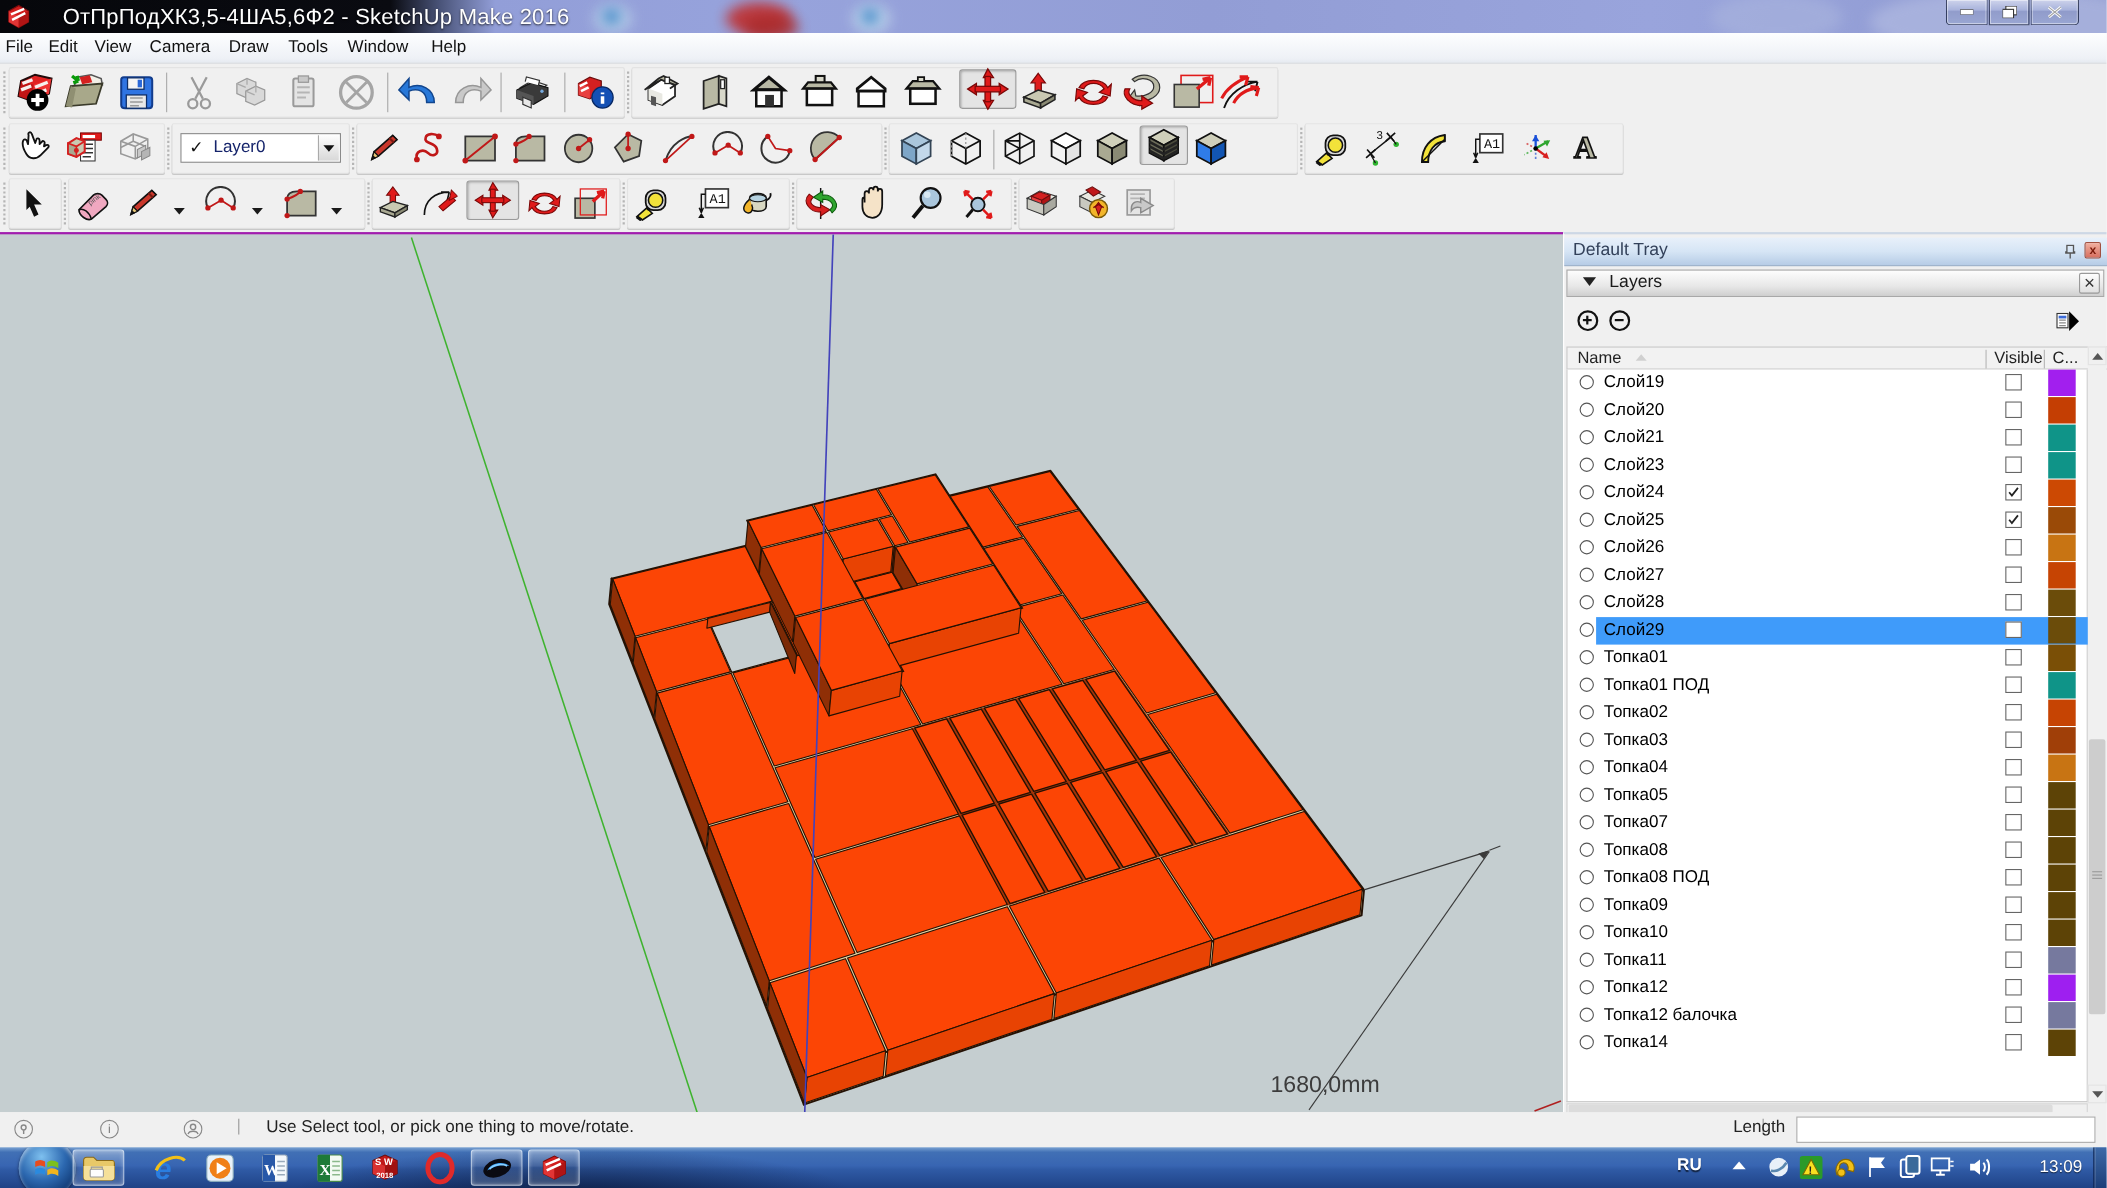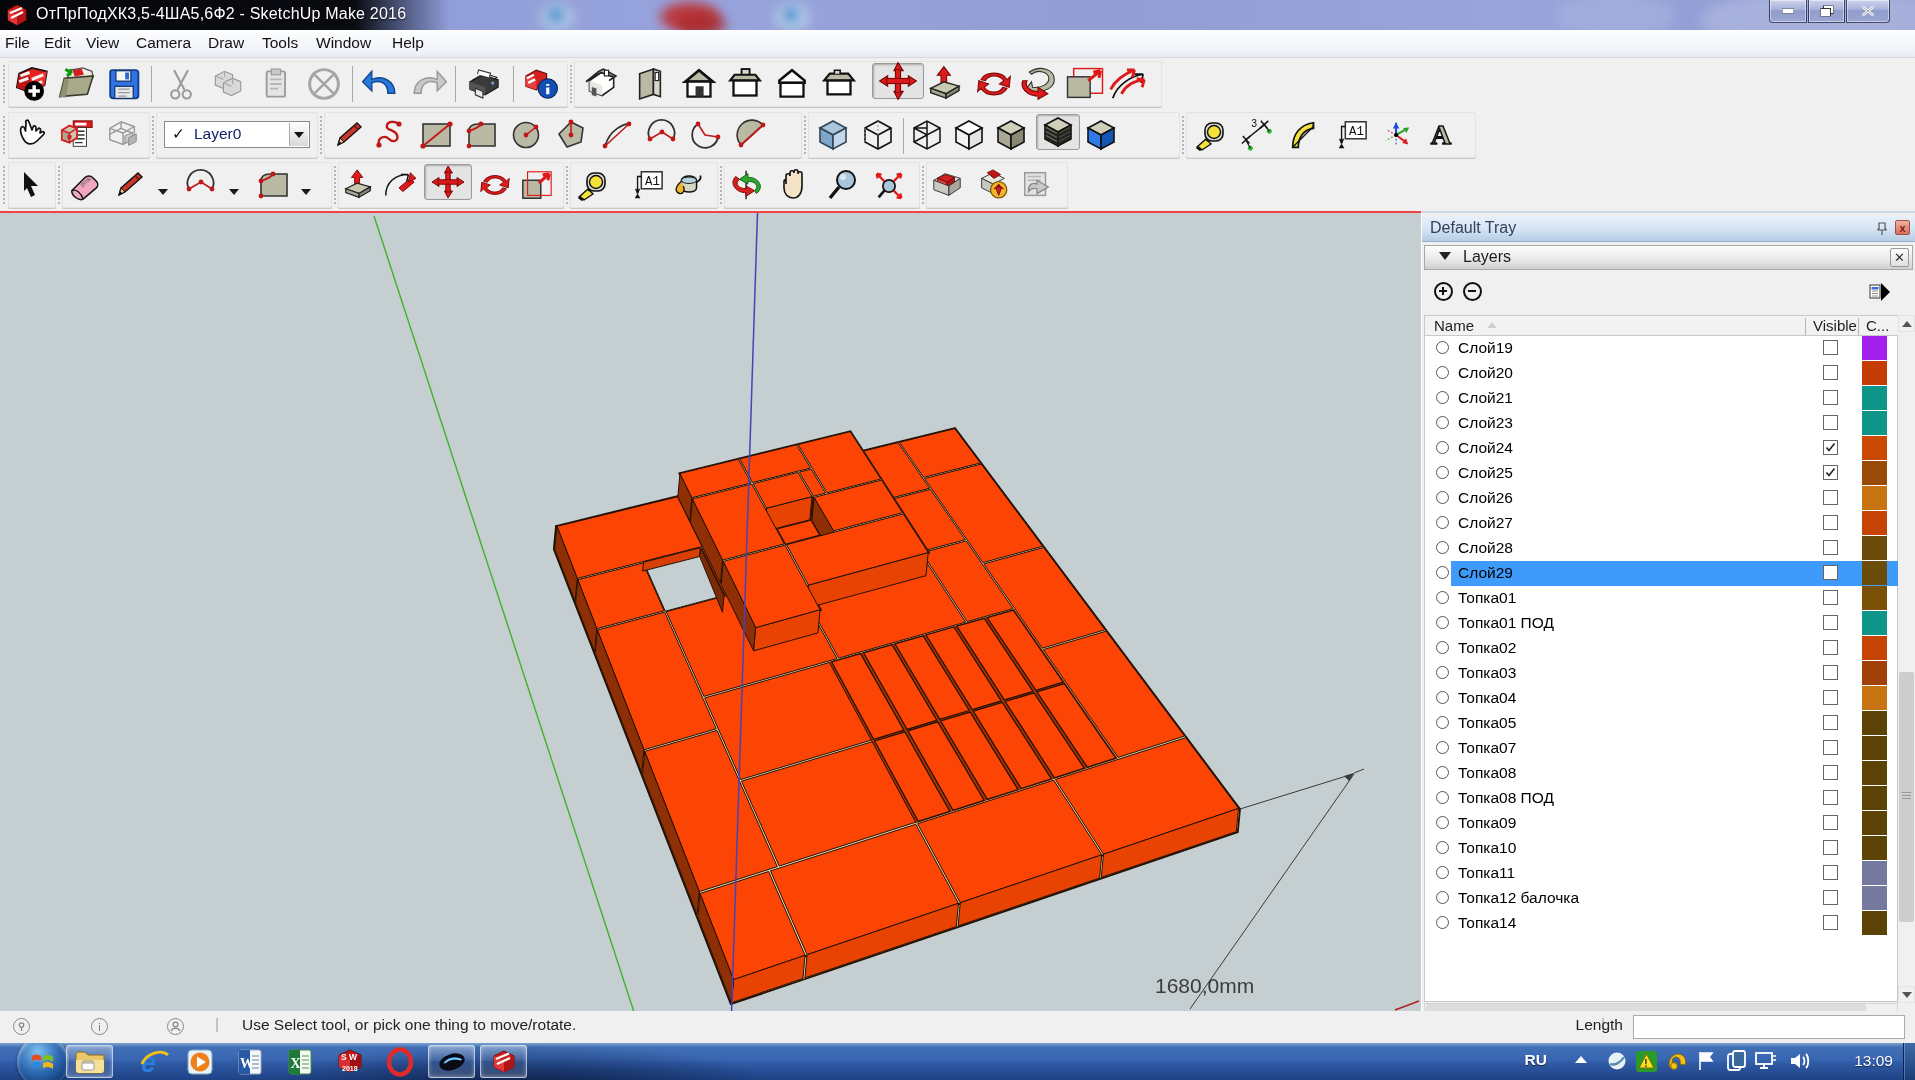--- a/index.html
+++ b/index.html
@@ -1,38 +1,38 @@
 <!DOCTYPE html>
 <html><head><meta charset="utf-8"><style>
 *{margin:0;padding:0;box-sizing:border-box}
 html,body{width:1915px;height:1080px;overflow:hidden;font-family:"Liberation Sans",sans-serif}
 #page{position:absolute;width:1915px;height:1080px;background:#f0f0f0}
 
 #titlebar{position:absolute;left:0;top:0;width:1915px;height:30px;overflow:hidden;
  background:linear-gradient(90deg,#06070b 0px,#0a0b11 355px,#4a5479 400px,#929ed8 450px,#97a3dc 700px,#929dd5 1100px,#99a4dc 1500px,#8e99d0 1915px);}
 #titlebar .blob{position:absolute;border-radius:50%;filter:blur(6px)}
-#titletext{position:absolute;left:36px;top:5px;color:#fff;font-size:16px;letter-spacing:.2px;text-shadow:0 1px 2px rgba(0,0,0,.8)}
+#titletext{position:absolute;left:57px;top:5px;color:#fff;font-size:20px;letter-spacing:.2px;text-shadow:0 1px 2px rgba(0,0,0,.8)}
 #sulogo{position:absolute;left:5px;top:4px}
 .winbtns{position:absolute;top:0;left:1769px;width:121px;height:23px}
 .wbtn{position:absolute;top:0;height:23px;background:linear-gradient(180deg,rgba(255,255,255,.45),rgba(160,175,215,.25) 45%,rgba(90,105,160,.28) 46%,rgba(140,155,200,.45));border:1px solid rgba(20,30,60,.75);border-top:none;box-shadow:inset 0 0 0 1px rgba(255,255,255,.45)}
 .wbtn svg{position:absolute;left:50%;top:50%;transform:translate(-50%,-50%)}
 
 #menubar{position:absolute;left:0;top:30px;width:1915px;height:28px;background:linear-gradient(180deg,#fdfeff,#eef1f6 85%,#e6eaf1);border-bottom:1px solid #d5d8dd;font-size:15.5px;color:#111}
 #menubar span{position:absolute;top:4px}
 
 #toolbars{position:absolute;left:0;top:58px;width:1915px;height:153px;background:#f0f0f0}
 .raft{position:absolute;background:#f0f0f0;border:1px solid #e3e3e3;border-radius:2px;box-shadow:0 1px 0 rgba(160,160,160,.5)}
 .grip{position:absolute;width:3px;border-left:2px dotted #b5b5b5;height:38px}
 .tsep{position:absolute;width:1px;background:#a8a8a8}
 .ticon{position:absolute;width:34px;height:36px;display:flex;align-items:center;justify-content:center}
 .r1 svg{transform:scale(1.15)}
 .ticon.sunken{background:#e4e4e4;border:1px solid #9a9a9a;border-radius:3px;box-shadow:inset 1px 1px 2px rgba(0,0,0,.25)}
 .drop{position:absolute;width:0;height:0;border-left:5px solid transparent;border-right:5px solid transparent;border-top:6px solid #1a1a1a;top:22px}
 
-#viewport{position:absolute;left:0;top:211px;width:1421px;height:800px;background:#c5ced0;border-top:2px solid #ef4444;overflow:hidden}
+#viewport{position:absolute;left:0;top:211px;width:1421px;height:800px;background:#c5ced0;border-top:2px solid #a21caf;overflow:hidden}
 
 #tray{position:absolute;left:1421px;top:211px;width:494px;height:800px;background:#f0f0f0;border-left:1px solid #fff;border-top:2px solid #cdd7e5}
 #trayhead{position:absolute;left:0;top:3px;width:494px;height:26px;background:linear-gradient(180deg,#e8f0fa,#d6e5f5 50%,#b6cce6);border-bottom:1px solid #98aec8;color:#33415a;font-size:16px}
 #layershead{position:absolute;left:2px;top:32px;width:489px;height:25px;background:linear-gradient(180deg,#fdfdfd,#e8e8e8 60%,#cfcfcf);border:1px solid #a8a8a8;color:#1a1a1a;font-size:16px}
 .pm{position:absolute;top:69px;width:19px;height:19px;border:2.4px solid #111;border-radius:50%}
 .pm:before{content:"";position:absolute;left:2.8px;top:6.2px;width:8.6px;height:1.9px;background:#111}
 #pmplus:after{content:"";position:absolute;left:6.2px;top:2.8px;width:1.9px;height:8.6px;background:#111}
 #colhead{position:absolute;left:2px;top:102px;width:542px;height:21px;background:#f2f2f2;border:1px solid #c8c8c8;font-size:15px;color:#222}
 #listbox{position:absolute;left:2px;top:123px;width:474px;height:666px;background:#fff;border:1px solid #c8c8c8;border-top:none}
 .lrow{position:relative;height:25px;font-size:15.5px;color:#000;white-space:nowrap}
@@ -955,20 +955,26 @@
           <span class="sw" style="background:#5d4306"></span>
         </div>
 <div class="lrow">
           <span class="radio"></span>
           <span class="lname">Топка11</span>
           <span class="chk"></span>
           <span class="sw" style="background:#76799e"></span>
         </div>
 <div class="lrow">
           <span class="radio"></span>
+          <span class="lname">Топка12</span>
+          <span class="chk"></span>
+          <span class="sw" style="background:#9e1ff0"></span>
+        </div>
+<div class="lrow">
+          <span class="radio"></span>
           <span class="lname">Топка12 балочка</span>
           <span class="chk"></span>
           <span class="sw" style="background:#76799e"></span>
         </div>
 <div class="lrow">
           <span class="radio"></span>
           <span class="lname">Топка14</span>
           <span class="chk"></span>
           <span class="sw" style="background:#5d4306"></span>
         </div>

